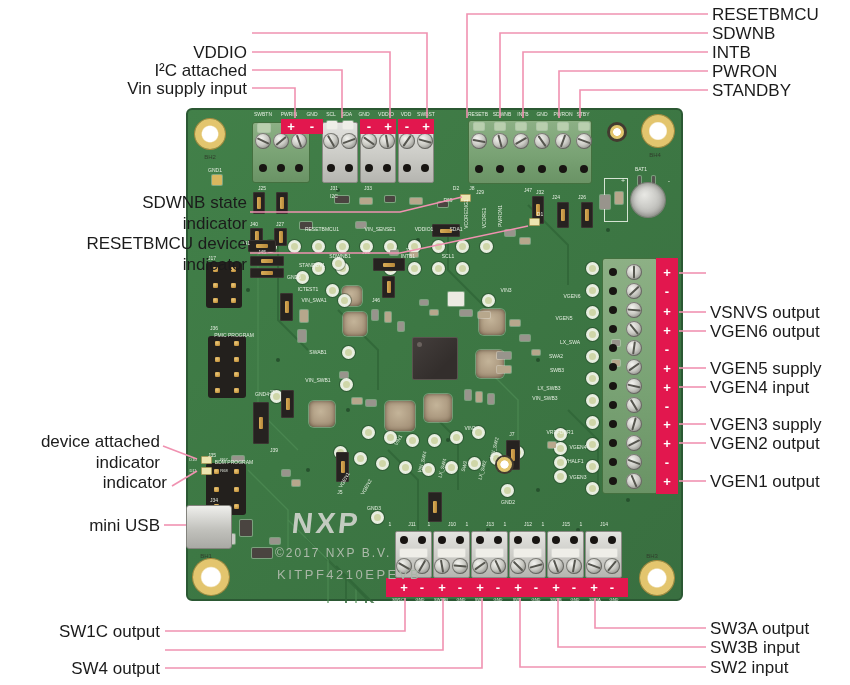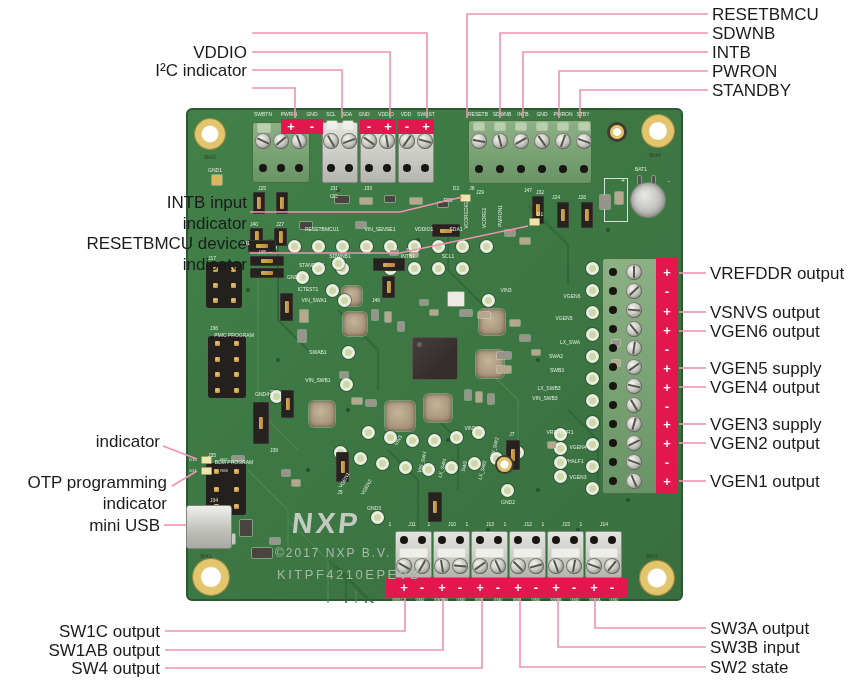--- a/index.html
+++ b/index.html
@@ -680,90 +680,87 @@
     <div class="silk" style="left: 517px; top: 599px; font-size: 4px;">SW2</div>
     <div class="silk" style="left: 536px; top: 599px; font-size: 4px;">GND</div>
     <div class="silk" style="left: 556px; top: 599px; font-size: 4px;">SW3B</div>
     <div class="silk" style="left: 575px; top: 599px; font-size: 4px;">GND</div>
     <div class="silk" style="left: 595px; top: 599px; font-size: 4px;">SW3A</div>
     <div class="silk" style="left: 614px; top: 599px; font-size: 4px;">GND</div>
     <div class="callout right" style="right: 603px; top: 42px;">
       <div>VDDIO</div>
     </div>
     <div class="callout right" style="right: 603px; top: 60px;">
-      <div>I²C indicator</div>
+      <div>I²C attached</div>
+    </div>
+    <div class="callout right" style="right: 603px; top: 78px;">
+      <div>Vin supply input</div>
     </div>
     <div class="callout" style="left: 712px; top: 4px;">
       <div>RESETBMCU</div>
     </div>
     <div class="callout" style="left: 712px; top: 23px;">
       <div>SDWNB</div>
     </div>
     <div class="callout" style="left: 712px; top: 42px;">
       <div>INTB</div>
     </div>
     <div class="callout" style="left: 712px; top: 61px;">
       <div>PWRON</div>
     </div>
     <div class="callout" style="left: 712px; top: 80px;">
       <div>STANDBY</div>
     </div>
     <div class="callout right" style="right: 603px; top: 192px;">
-      <div>INTB input</div>
+      <div>SDWNB state</div>
       <div>indicator</div>
     </div>
     <div class="callout right" style="right: 603px; top: 233px;">
       <div>RESETBMCU device</div>
       <div>indicator</div>
     </div>
     <div class="callout right" style="right: 690px; top: 431px;">
+      <div>device attached</div>
       <div>indicator</div>
     </div>
     <div class="callout right" style="right: 683px; top: 472px;">
-      <div>OTP programming</div>
       <div>indicator</div>
     </div>
     <div class="callout right" style="right: 690px; top: 515px;">
       <div>mini USB</div>
     </div>
-    <div class="callout" style="left: 710px; top: 263px;">
-      <div>VREFDDR output</div>
-    </div>
     <div class="callout" style="left: 710px; top: 302px;">
       <div>VSNVS output</div>
     </div>
     <div class="callout" style="left: 710px; top: 321px;">
       <div>VGEN6 output</div>
     </div>
     <div class="callout" style="left: 710px; top: 358px;">
       <div>VGEN5 supply</div>
     </div>
     <div class="callout" style="left: 710px; top: 377px;">
-      <div>VGEN4 output</div>
+      <div>VGEN4 input</div>
     </div>
     <div class="callout" style="left: 710px; top: 414px;">
       <div>VGEN3 supply</div>
     </div>
     <div class="callout" style="left: 710px; top: 433px;">
       <div>VGEN2 output</div>
     </div>
     <div class="callout" style="left: 710px; top: 471px;">
       <div>VGEN1 output</div>
     </div>
     <div class="callout right" style="right: 690px; top: 621px;">
       <div>SW1C output</div>
     </div>
-    <div class="callout right" style="right: 690px; top: 640px;">
-      <div>SW1AB output</div>
-    </div>
     <div class="callout right" style="right: 690px; top: 658px;">
       <div>SW4 output</div>
     </div>
     <div class="callout" style="left: 710px; top: 618px;">
       <div>SW3A output</div>
     </div>
     <div class="callout" style="left: 710px; top: 637px;">
       <div>SW3B input</div>
     </div>
     <div class="callout" style="left: 710px; top: 657px;">
-      <div>SW2 state</div>
+      <div>SW2 input</div>
     </div>
   </div>
 
 </body></html>

